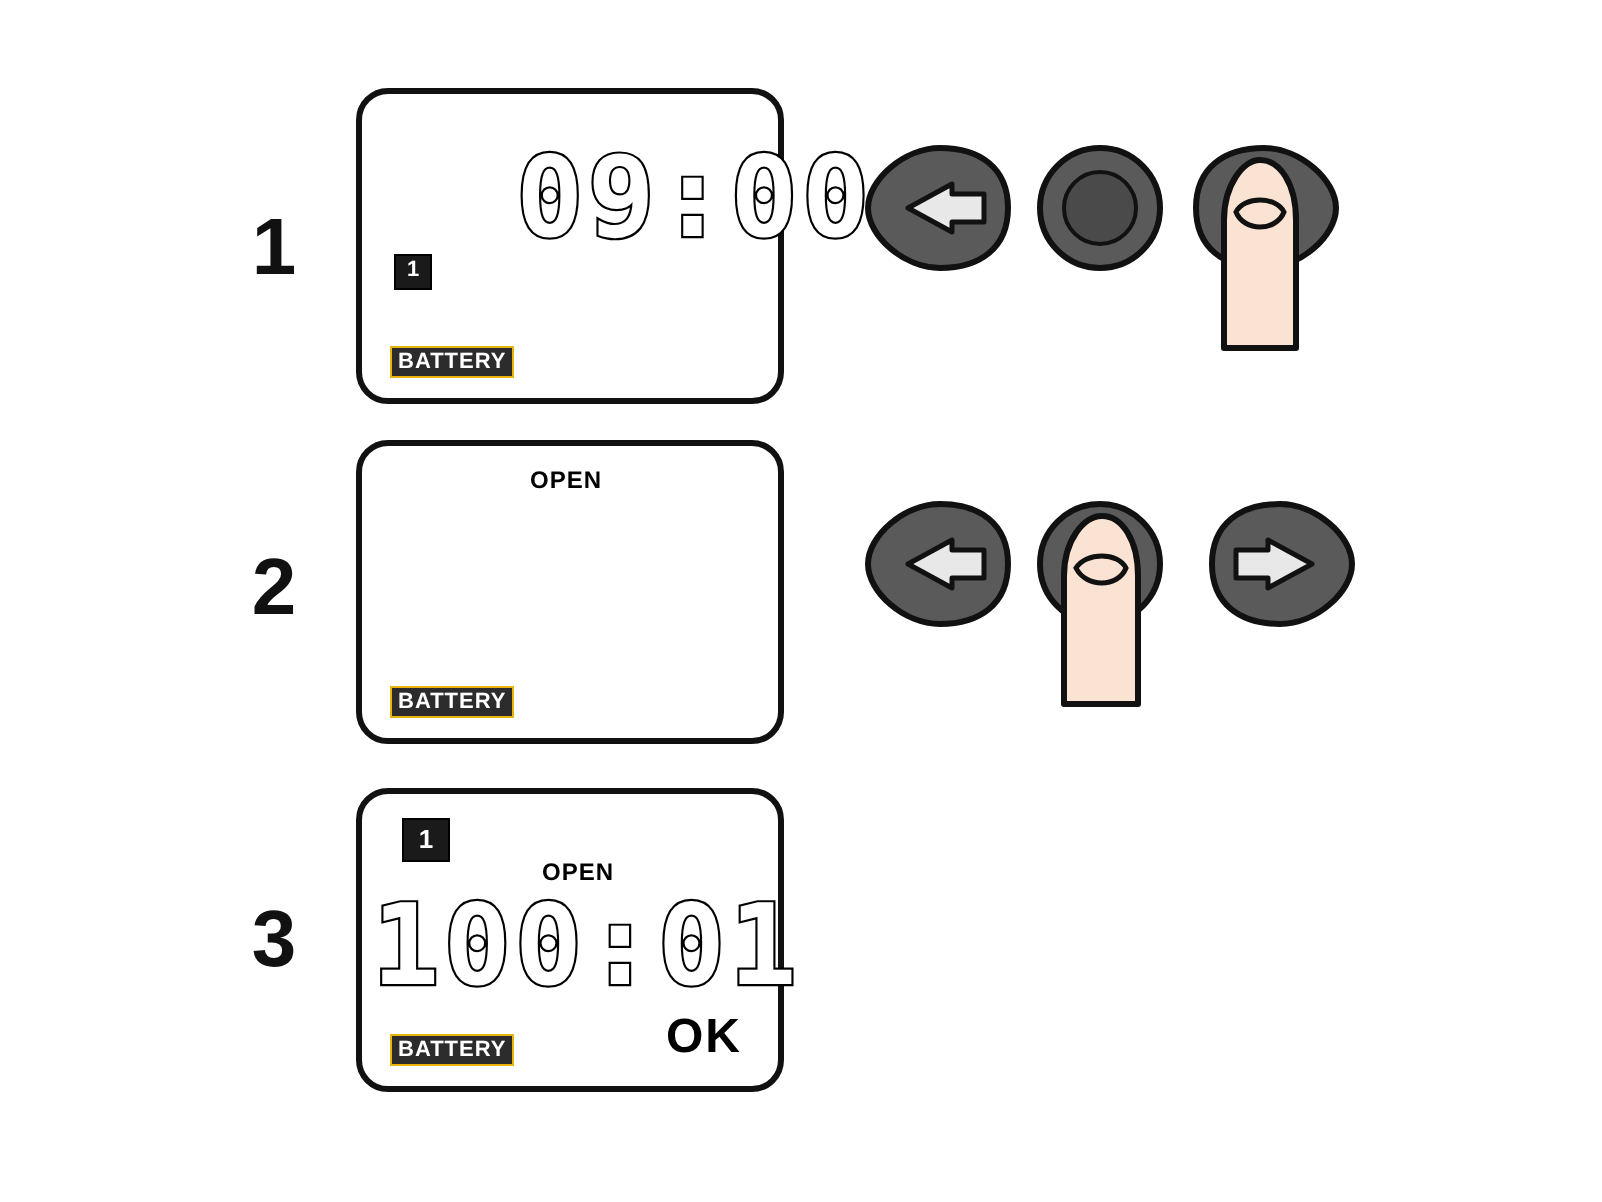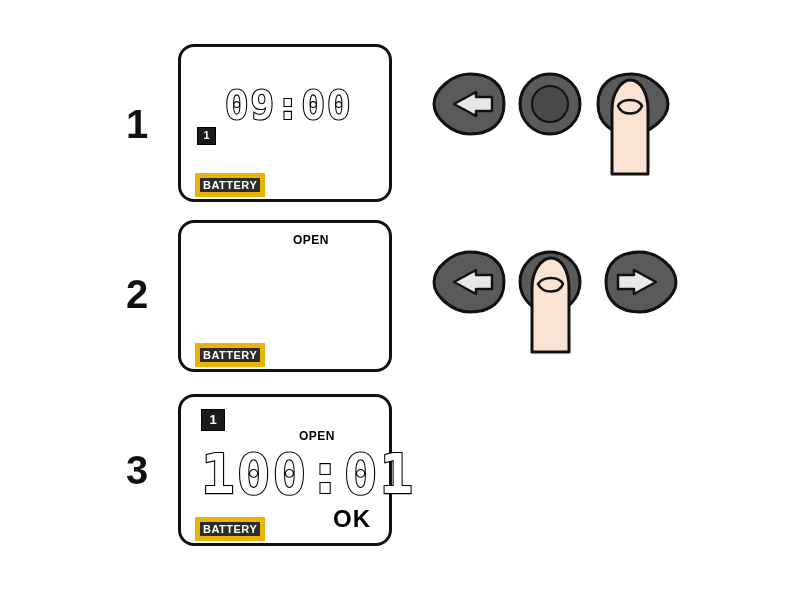--- a/index.html
+++ b/index.html
@@ -64,32 +64,31 @@
     paint-order: stroke fill;
   }
 
   .open-label {
     position: absolute;
     font-family: "Liberation Sans", sans-serif;
     font-size: 12px;
     font-weight: bold;
     color: #000000;
     letter-spacing: 0.5px;
-    margin-left: 28px;
   }
   .battery {
     position: absolute;
     font-family: "Liberation Sans", sans-serif;
     font-size: 11px;
     font-weight: bold;
     color: #ffffff;
     background: #2c2c2c;
     padding: 1px 3px;
     letter-spacing: 0.5px;
-    border: 5px solid #eab308;
+    border: 1px solid #eab308;
   }
   .memory-box {
     position: absolute;
     font-family: "Liberation Sans", sans-serif;
     font-weight: bold;
     color: #ffffff;
     background: #1a1a1a;
     border: 1px solid #000000;
     text-align: center;
     line-height: 1;
@@ -119,21 +118,21 @@
 
   <div class="step" style="top:0;">
 
     <div class="step-num" style="left:112px; top:102px;">1</div>
 
     <div class="lcd" style="left:178px; top:44px; width:214px; height:158px;">
 
       <div class="memory-box" style="left:16px; top:80px; width:17px; height:14px; font-size:11px; padding-top:2px;">1</div>
 
       <div class="digits" style="left:44px; top:20px; font-size:56px;">
-        <span class="seg" style="font-size:39px;">09:00</span>
+        <span class="seg" style="font-size:56px;margin-left:33px;">09:00</span>
       </div>
 
       <div class="battery" style="left:14px; top:126px;">BATTERY</div>
     </div>
 
     <svg class="btn" style="left:430px; top:70px;" width="80" height="68">
       <g>
         <path d="M40 4 C60 4 74 14 74 34 C74 54 60 64 40 64 C22 64 4 48 4 34 C4 20 22 4 40 4 Z" fill="#5a5a5a" stroke="#111111" stroke-width="3"></path>
         <path d="M46 22 L46 27 L62 27 L62 41 L46 41 L46 46 L24 34 Z" fill="#e8e8e8" stroke="#111111" stroke-width="2.5" stroke-linejoin="round"></path>
       </g>
@@ -203,21 +202,21 @@
   <div class="step" style="top:0;">
 
     <div class="step-num" style="left:112px; top:448px;">3</div>
 
     <div class="lcd" style="left:178px; top:394px; width:214px; height:152px;">
 
       <div class="memory-box" style="left:20px; top:12px; width:22px; height:17px; font-size:13px; padding-top:3px;">1</div>
 
       <div class="open-label" style="left:90px; top:32px;">OPEN</div>
 
-      <div class="digits" style="left:20px; top:44px;">
+      <div class="digits" style="left:5px; top:44px;">
         <span class="seg" style="font-size:56px;">100:01</span>
       </div>
 
       <div class="battery" style="left:14px; top:120px;">BATTERY</div>
 
       <div class="ok-label" style="left:152px; top:108px;">OK</div>
     </div>
   </div>
 
 </div>

